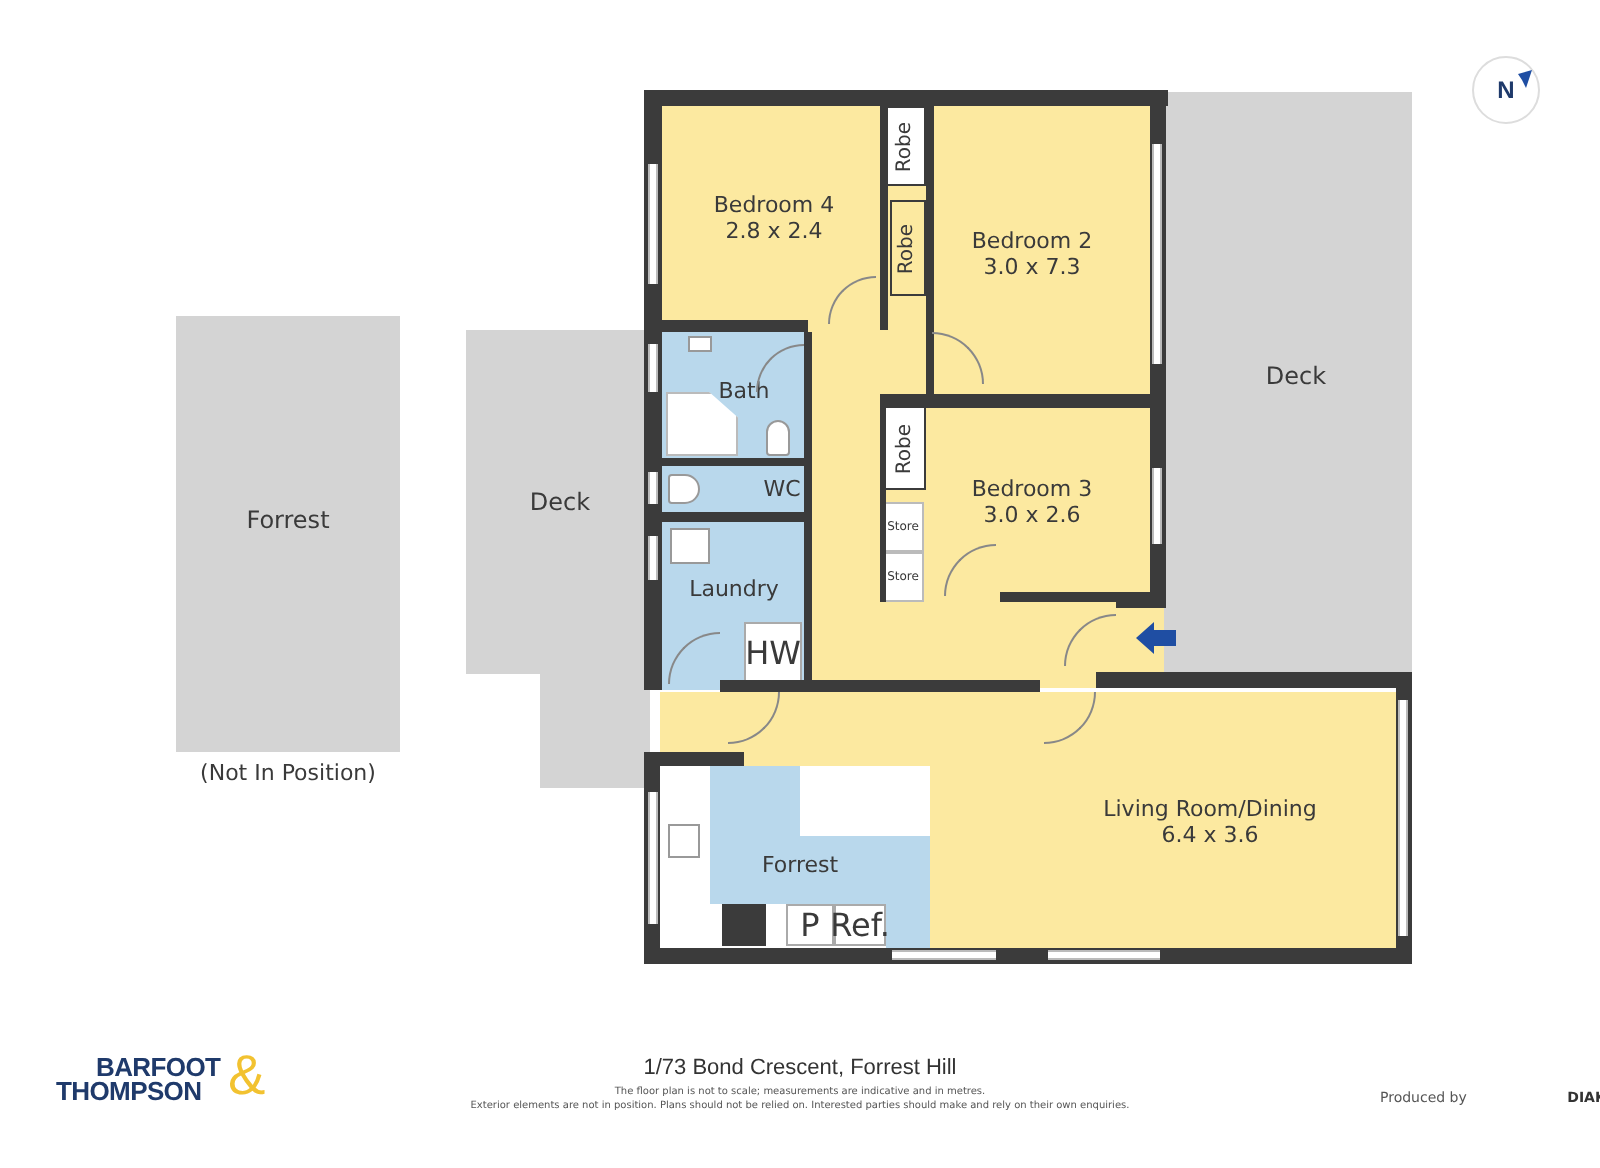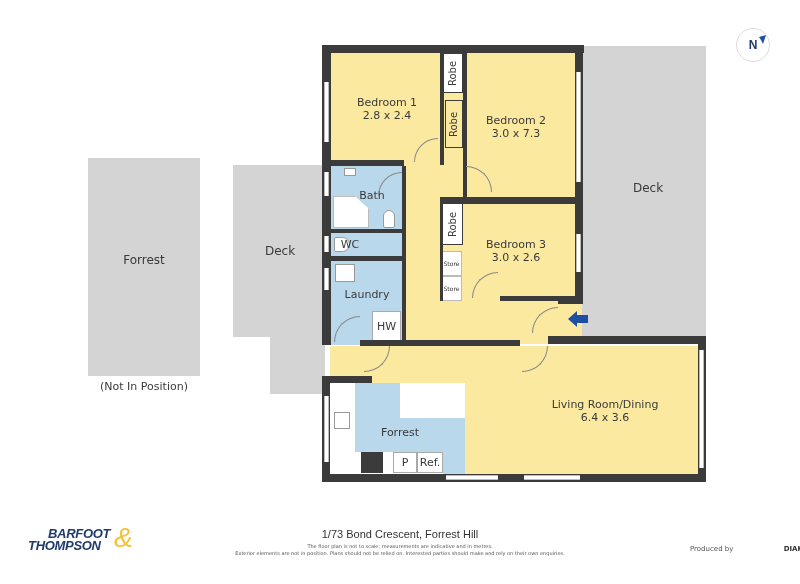--- a/index.html
+++ b/index.html
@@ -12,41 +12,41 @@
   .grey { background: #d4d4d4; }
   .white { background: #ffffff; }
   .label { position: absolute; text-align: center; font-size: 11px; line-height: 13px; color: #3a3a3a; white-space: nowrap; }
   .label .dim { display: block; }
   .robe { position: absolute; background: #fff; border: 1px solid #3b3b3b; display: flex; align-items: center; justify-content: center; }
   .robe span { transform: rotate(-90deg); font-size: 10px; white-space: nowrap; }
   .win-v { position: absolute; width: 5px; background: #fff; border-left: 1px solid #bbb; border-right: 1px solid #bbb; }
   .win-h { position: absolute; height: 5px; background: #fff; border-top: 1px solid #bbb; border-bottom: 1px solid #bbb; }
   .door { position: absolute; border: 1px solid #888; }
   .store { position: absolute; background: #fff; border: 1px solid #bbb; font-size: 6px; display: flex; align-items: center; justify-content: center; }
-  .box { position: absolute; background: #fff; border: 1px solid #aaa; display: flex; align-items: center; justify-content: center; font-size: 11px; }
+  .box { position: absolute; background: #fff; border: 1px solid #aaa; display: flex; align-items: center; justify-content: center; font-size: 16px; }
 </style>
 </head>
 <body>
 
 <div class="abs grey" style="left:88px;top:158px;width:112px;height:218px;"></div>
 <div class="label" style="left:88px;top:254px;width:112px;font-size:12px;">Forrest</div>
 <div class="label" style="left:80px;top:380px;width:128px;font-size:11px;">(Not In Position)</div>
 
 <div class="abs grey" style="left:233px;top:165px;width:92px;height:172px;"></div>
 <div class="abs grey" style="left:270px;top:337px;width:55px;height:57px;"></div>
 <div class="label" style="left:255px;top:245px;width:50px;font-size:12px;">Deck</div>
 
 <div class="abs grey" style="left:582px;top:46px;width:124px;height:290px;"></div>
 <div class="label" style="left:620px;top:182px;width:56px;font-size:12px;">Deck</div>
 
 <div class="abs yellow" style="left:330px;top:52px;width:252px;height:292px;"></div>
 
 <div class="abs yellow" style="left:331px;top:53px;width:112px;height:112px;"></div>
 <div class="label" style="left:331px;top:96px;width:112px;">
-  <span>Bedroom 1</span>
+  <span>Bedroom 4</span>
   <span class="dim">2.8 x 2.4</span>
 </div>
 
 <div class="abs yellow" style="left:466px;top:53px;width:110px;height:146px;"></div>
 <div class="label" style="left:466px;top:114px;width:100px;">
   <span>Bedroom 2</span>
   <span class="dim">3.0 x 7.3</span>
 </div>
 
 <div class="abs yellow" style="left:466px;top:205px;width:110px;height:92px;"></div>
@@ -56,21 +56,21 @@
 </div>
 
 <div class="abs blue" style="left:331px;top:166px;width:71px;height:64px;"></div>
 <div class="abs white" style="left:333px;top:196px;width:36px;height:32px;clip-path:polygon(0 0,60% 0,100% 40%,100% 100%,0 100%);border:1px solid #bbb;"></div>
 <div class="abs white" style="left:344px;top:168px;width:12px;height:8px;border:1px solid #999;"></div>
 <div class="abs white" style="left:383px;top:210px;width:12px;height:18px;border-radius:6px 6px 2px 2px;border:1px solid #999;"></div>
 <div class="label" style="left:350px;top:189px;width:44px;">Bath</div>
 
 <div class="abs blue" style="left:331px;top:233px;width:71px;height:23px;"></div>
 <div class="abs white" style="left:334px;top:237px;width:16px;height:15px;border-radius:2px 8px 8px 2px;border:1px solid #999;"></div>
-<div class="label" style="left:335px;top:238px;width:30px;">WC</div>
+<div class="label" style="left:376px;top:238px;width:30px;">WC</div>
 
 <div class="abs blue" style="left:331px;top:261px;width:71px;height:84px;"></div>
 <div class="abs white" style="left:335px;top:264px;width:20px;height:18px;border:1px solid #999;"></div>
 <div class="label" style="left:336px;top:288px;width:62px;">Laundry</div>
 <div class="box" style="left:372px;top:311px;width:29px;height:30px;">HW</div>
 
 <div class="robe" style="left:443px;top:53px;width:20px;height:40px;">
     <span>Robe</span>
   </div>
 <div class="robe" style="left:445px;top:100px;width:18px;height:48px;background:#fce9a0;">
@@ -145,21 +145,21 @@
     </svg>
 </div>
 
 <div class="abs" style="left:736px;top:28px;width:34px;height:34px;border:1px solid #ddd;border-radius:50%;display:flex;align-items:center;justify-content:center;">
   <span style="font-weight:bold;font-size:12px;color:#1f3a6b;font-family:'Liberation Sans',sans-serif;">N</span>
   <svg style="position:absolute;left:19px;top:6px;" width="10" height="10" viewBox="0 0 10 10">
       <polygon points="10,0 3,2 5,5 7,9" fill="#1f4ea3"></polygon>
     </svg>
 </div>
 
-<div class="abs" style="left:28px;top:527px;width:112px;height:30px;font-style:italic;">
+<div class="abs" style="left:28px;top:527px;width:112px;height:30px;">
   <div style="position:absolute;left:20px;top:0;font-family:'Liberation Sans',sans-serif;font-weight:bold;font-size:13px;line-height:13px;color:#1f3a6b;letter-spacing:-0.3px;">BARFOOT</div>
   <div style="position:absolute;left:0;top:12px;font-family:'Liberation Sans',sans-serif;font-weight:bold;font-size:13px;line-height:13px;color:#1f3a6b;letter-spacing:-0.3px;">THOMPSON</div>
   <div style="position:absolute;left:86px;top:-4px;font-family:'Liberation Sans',sans-serif;font-size:28px;line-height:30px;color:#f2c230;">&amp;</div>
 </div>
 
 <div class="abs" style="left:200px;top:528px;width:400px;text-align:center;font-family:'Liberation Sans',sans-serif;font-size:11px;color:#333;">1/73 Bond Crescent, Forrest Hill</div>
 <div class="abs" style="left:150px;top:543px;width:500px;text-align:center;font-size:5px;color:#555;">The floor plan is not to scale; measurements are indicative and in metres.</div>
 <div class="abs" style="left:150px;top:550px;width:500px;text-align:center;font-size:5px;color:#555;">Exterior elements are not in position. Plans should not be relied on. Interested parties should make and rely on their own enquiries.</div>
 
 <div class="abs" style="left:690px;top:545px;width:100px;font-size:7px;color:#555;white-space:nowrap;">

